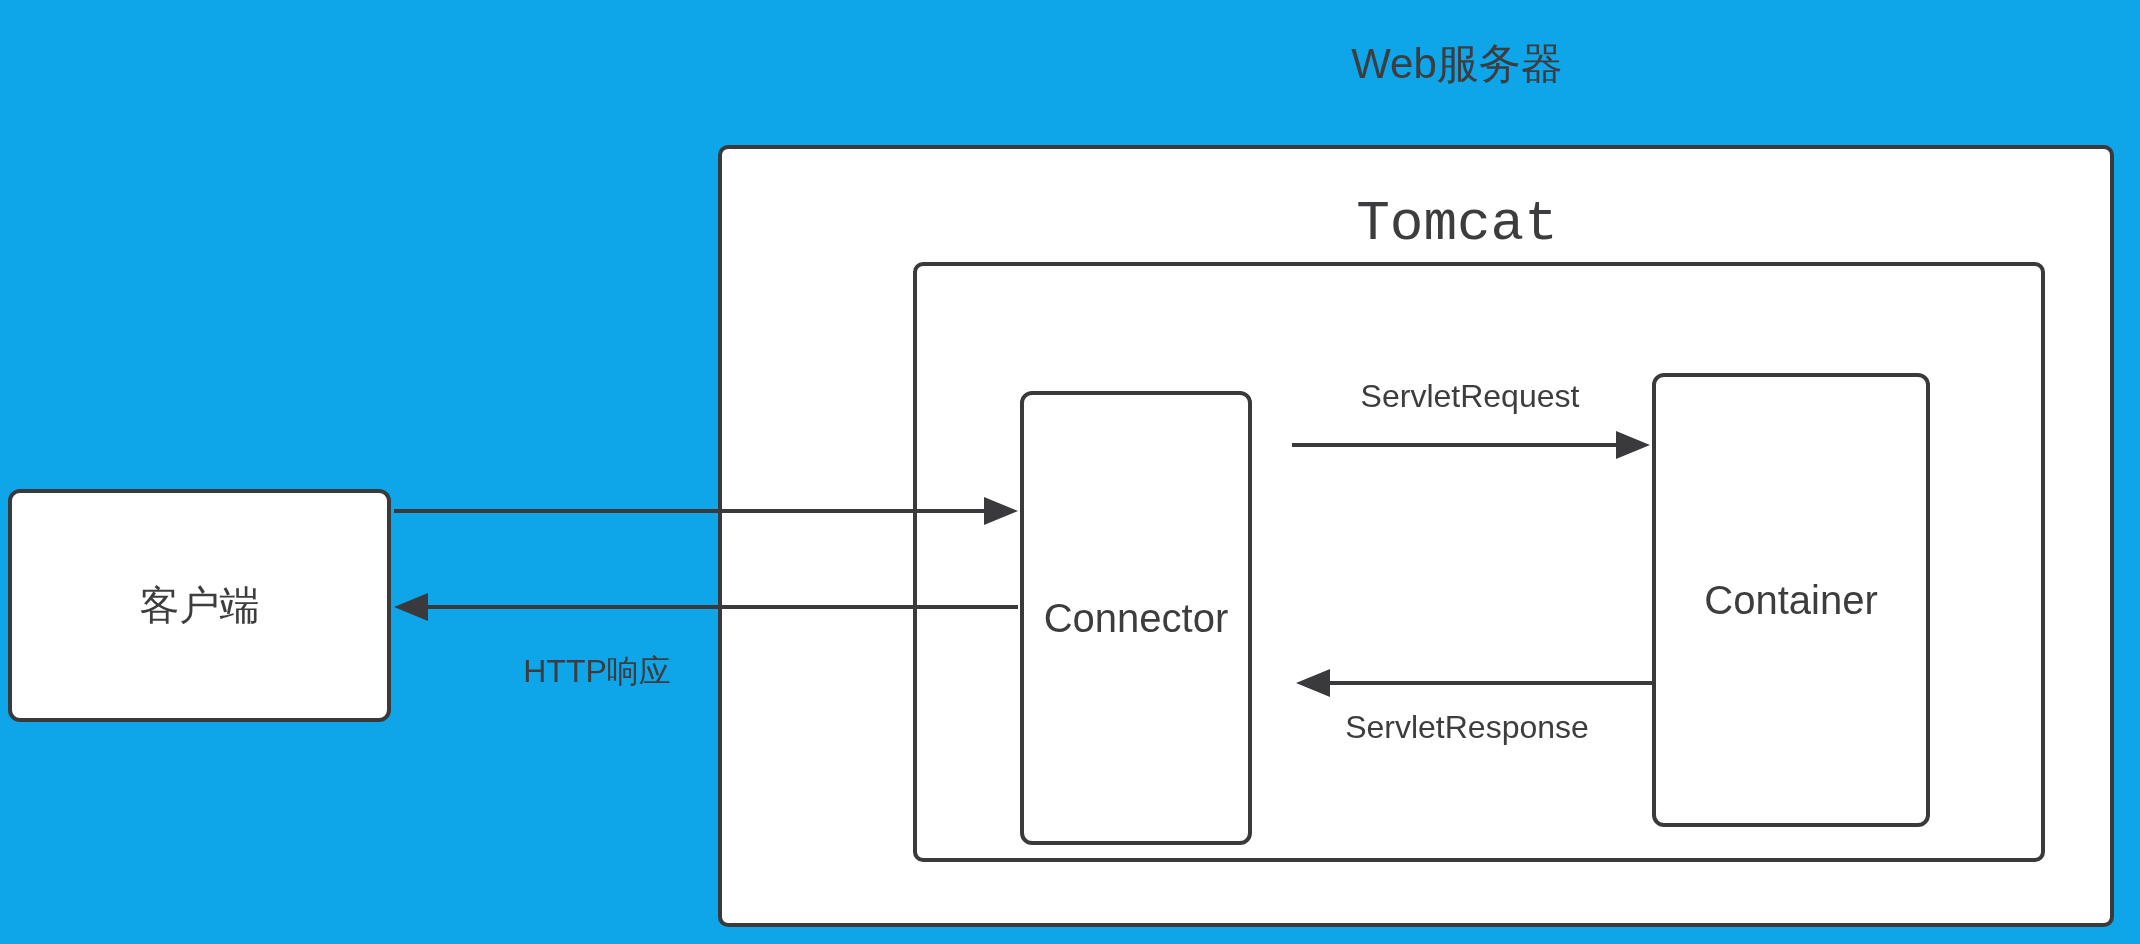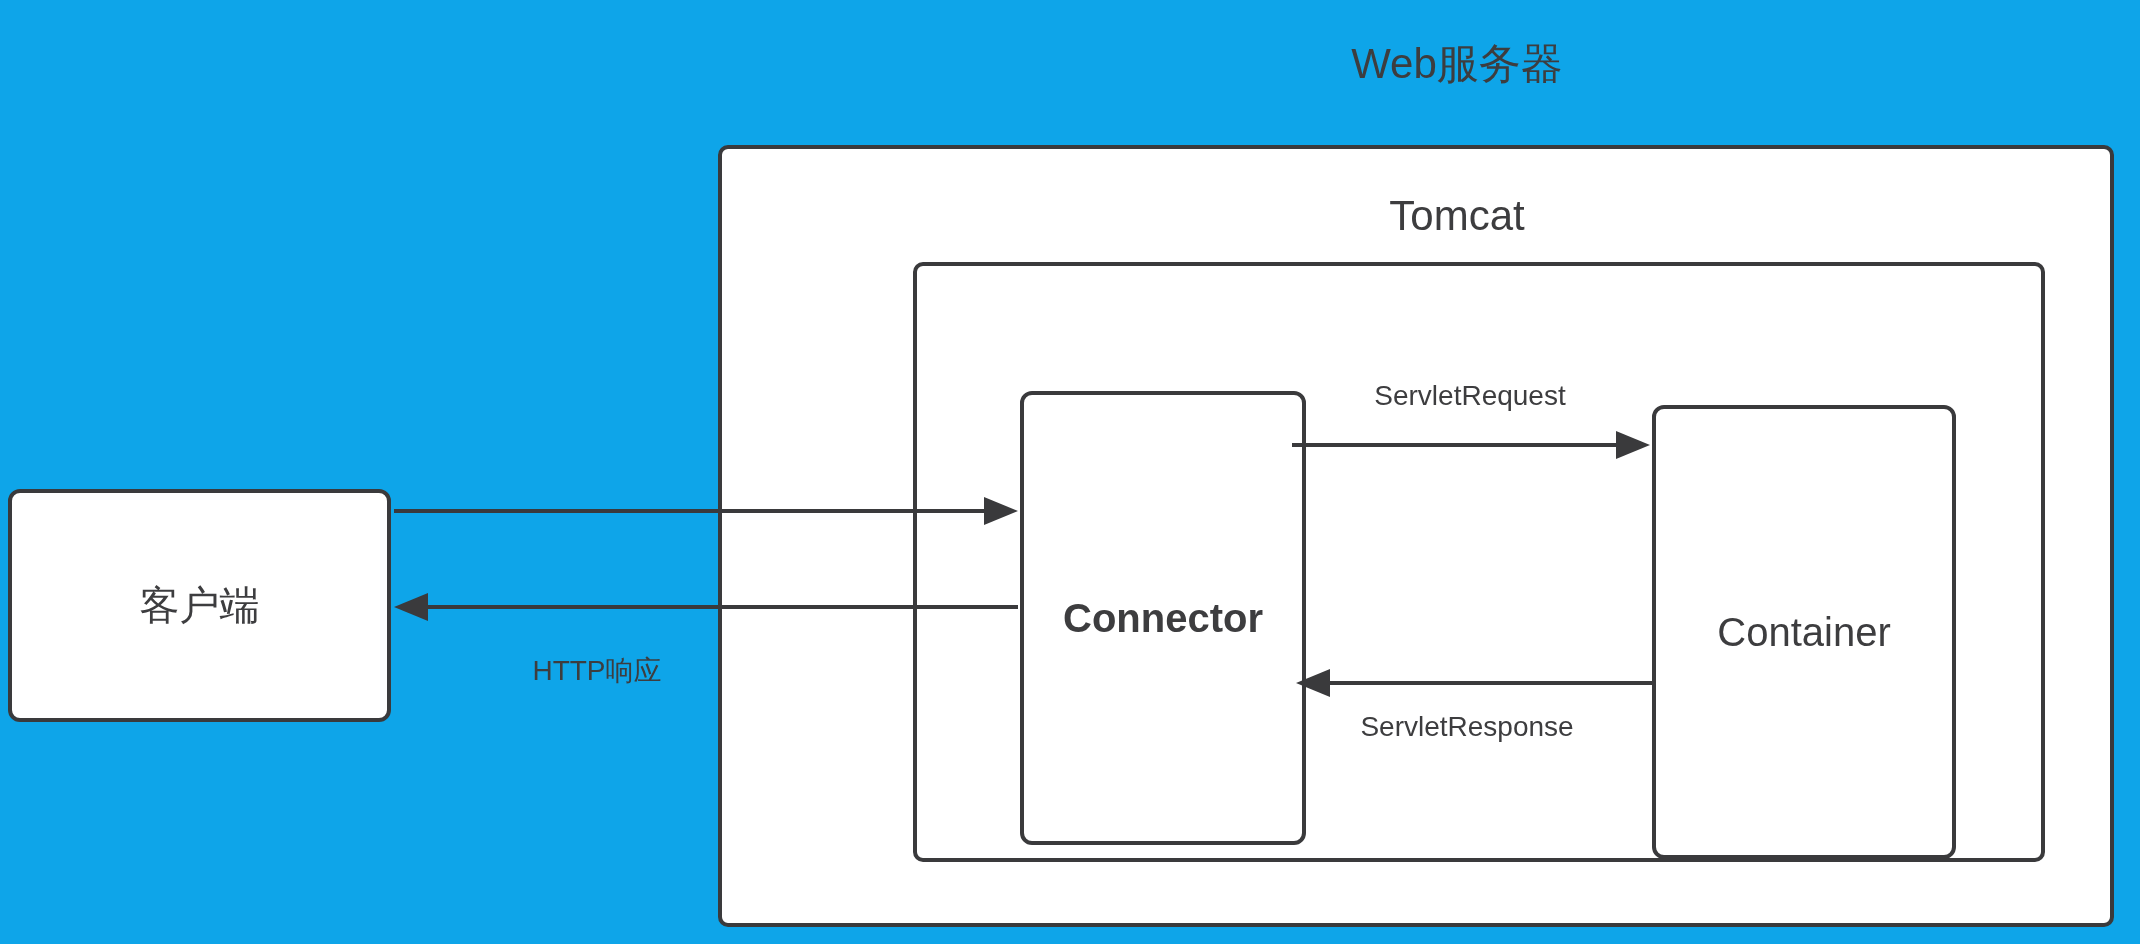--- a/index.html
+++ b/index.html
@@ -26,32 +26,32 @@
   }
   .box-outer   { left: 718px;  top: 145px; width: 1396px; height: 782px; }
   .box-inner   { left: 913px;  top: 262px; width: 1132px; height: 600px; }
   .box-node    {
     display: flex;
     align-items: center;
     justify-content: center;
     border-radius: 12px;
     margin-top: 45px;
   }
-  .box-connector { left: 1020px; top: 346px; width: 286px; height: 454px; font-weight: bold; }
-  .box-container { left: 1652px; top: 360px; width: 304px; height: 454px; }
+  .box-connector { left: 1020px; top: 346px; width: 232px; height: 454px; }
+  .box-container { left: 1652px; top: 328px; width: 278px; height: 454px; }
   .box-client    { left: 8px;    top: 444px; width: 383px; height: 233px; }
   .label {
     position: absolute;
     color: #3d3d3f;
     white-space: nowrap;
-    font-size: 28px;
+    font-size: 32px;
     line-height: 1.15;
   }
   .label-title  { left: 1457px; top: 40px;  transform: translateX(-50%); font-size: 42px; }
-  .label-tomcat { left: 1457px; top: 192px; transform: translateX(-50%); font-size: 42px; }
+  .label-tomcat { left: 1457px; top: 192px; transform: translateX(-50%); font-size: 56px; font-family: Liberation Mono, monospace; }
   .node-text {
     color: #3d3d3f;
     font-size: 40px;
     white-space: nowrap;
   }
   .label-arrow { transform: translate(-50%, -50%); }
   .label-http-request     { left: 577px;  top: 443px; }
   .label-http-response    { left: 577px;  top: 671px; margin-left: 20px; }
   .label-servlet-request  { left: 1470px; top: 396px; }
   .label-servlet-response { left: 1467px; top: 727px; }

